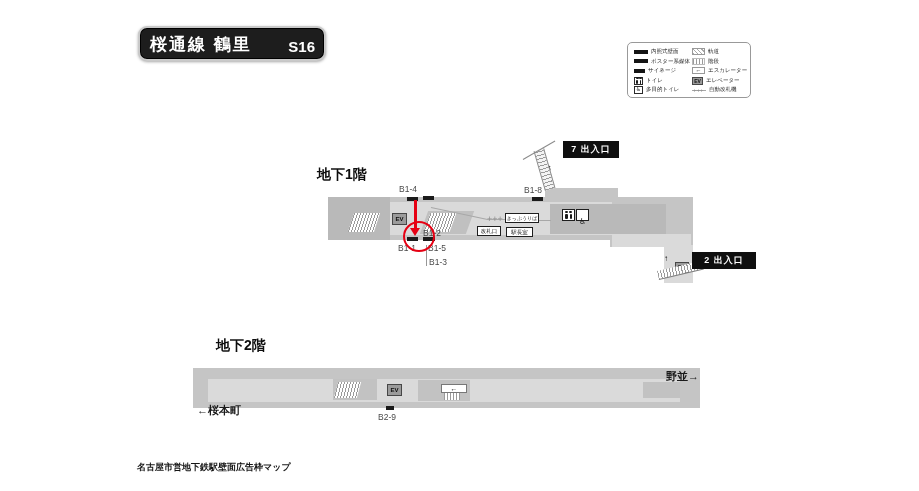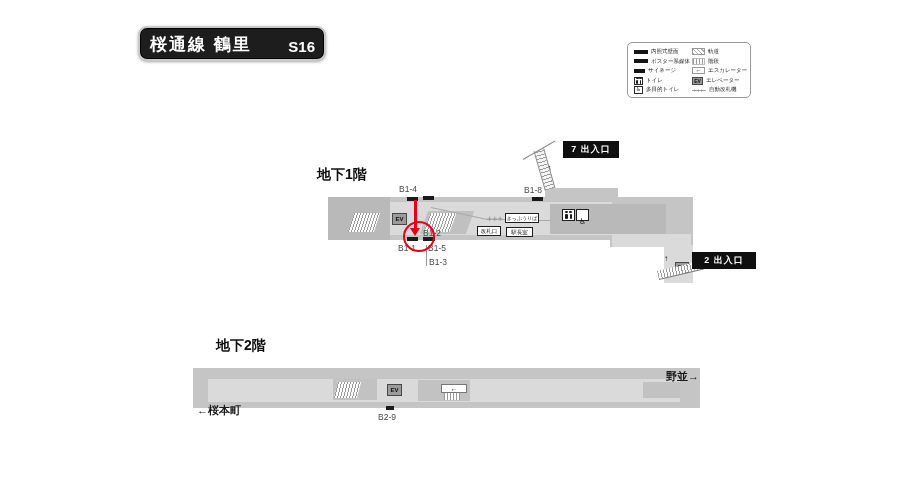--- a/index.html
+++ b/index.html
@@ -184,14 +184,15 @@
   <div class="abs g-block" style="left:418px;top:380px;width:52px;height:21px;"></div>
   <div class="abs whitebox" style="left:441px;top:384px;width:26px;height:9px;border-color:#777;font-size:7px;line-height:7px;">←</div>
   <div class="abs hatch-v" style="left:444px;top:393px;width:16px;height:7px;"></div>
 
   <div class="abs dir-label" style="left:666px;top:371px;">野並→</div>
   <div class="abs dir-label" style="left:197px;top:405px;">←桜本町</div>
 
   <div class="abs mark" style="left:386px;top:406px;width:8px;"></div>
   <div class="abs poslabel" style="left:378px;top:413px;">B2-9</div>
 
+  <div class="abs" id="footer-caption">名古屋市営地下鉄駅壁面広告枠マップ</div>
 
 </div>
 
 </body></html>

